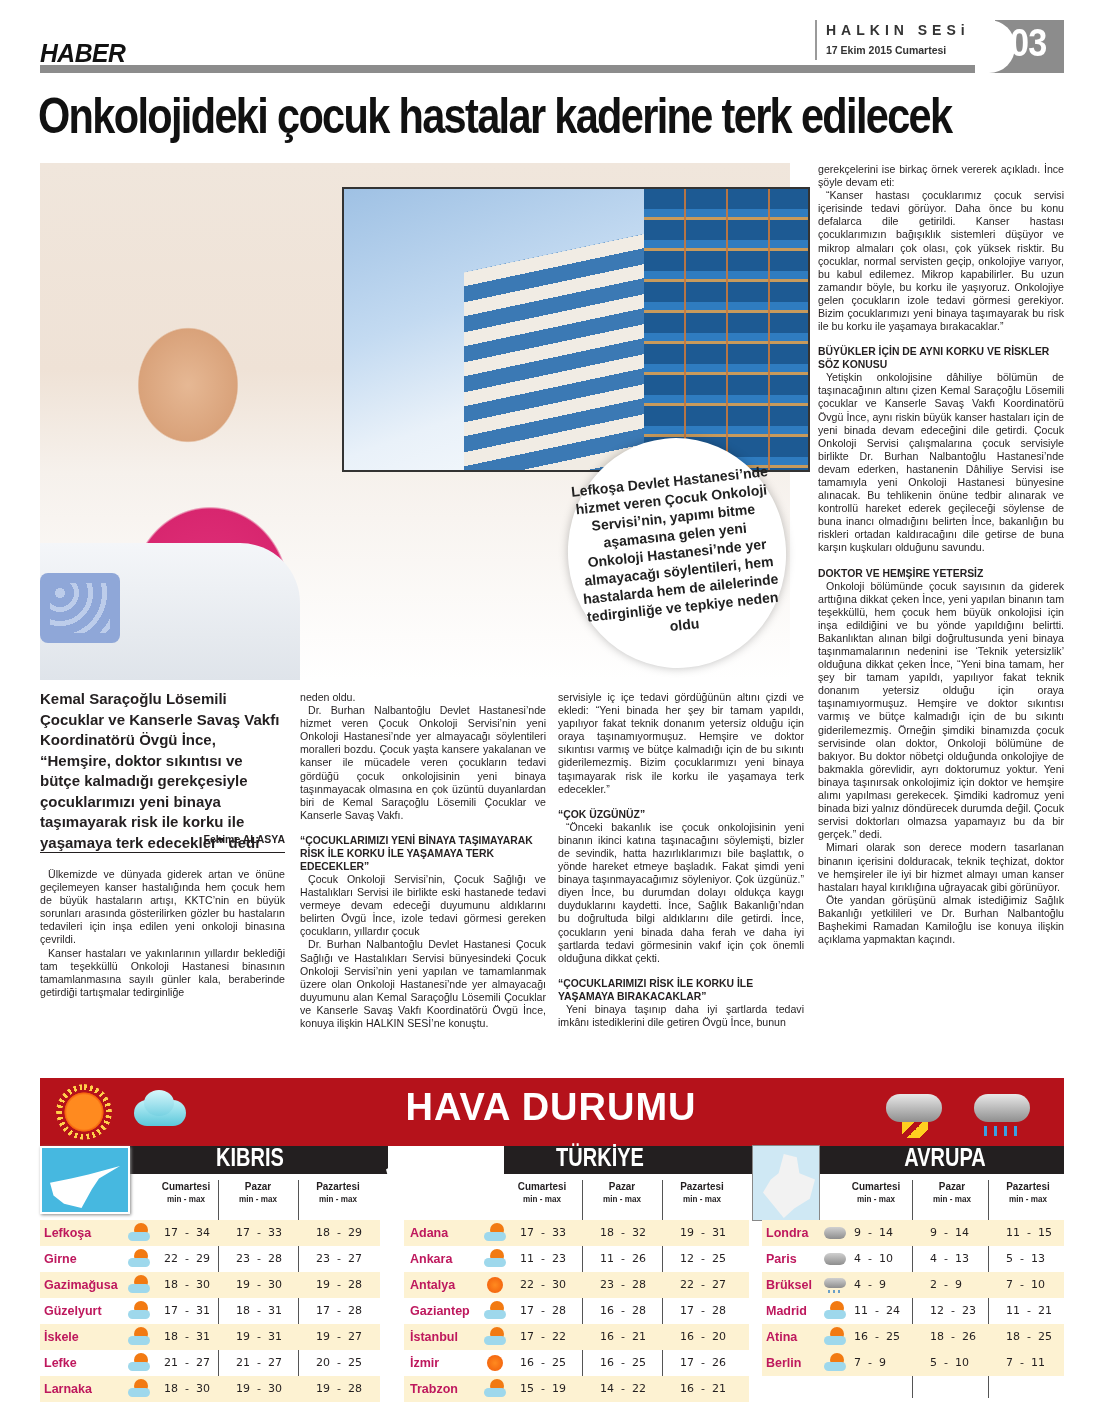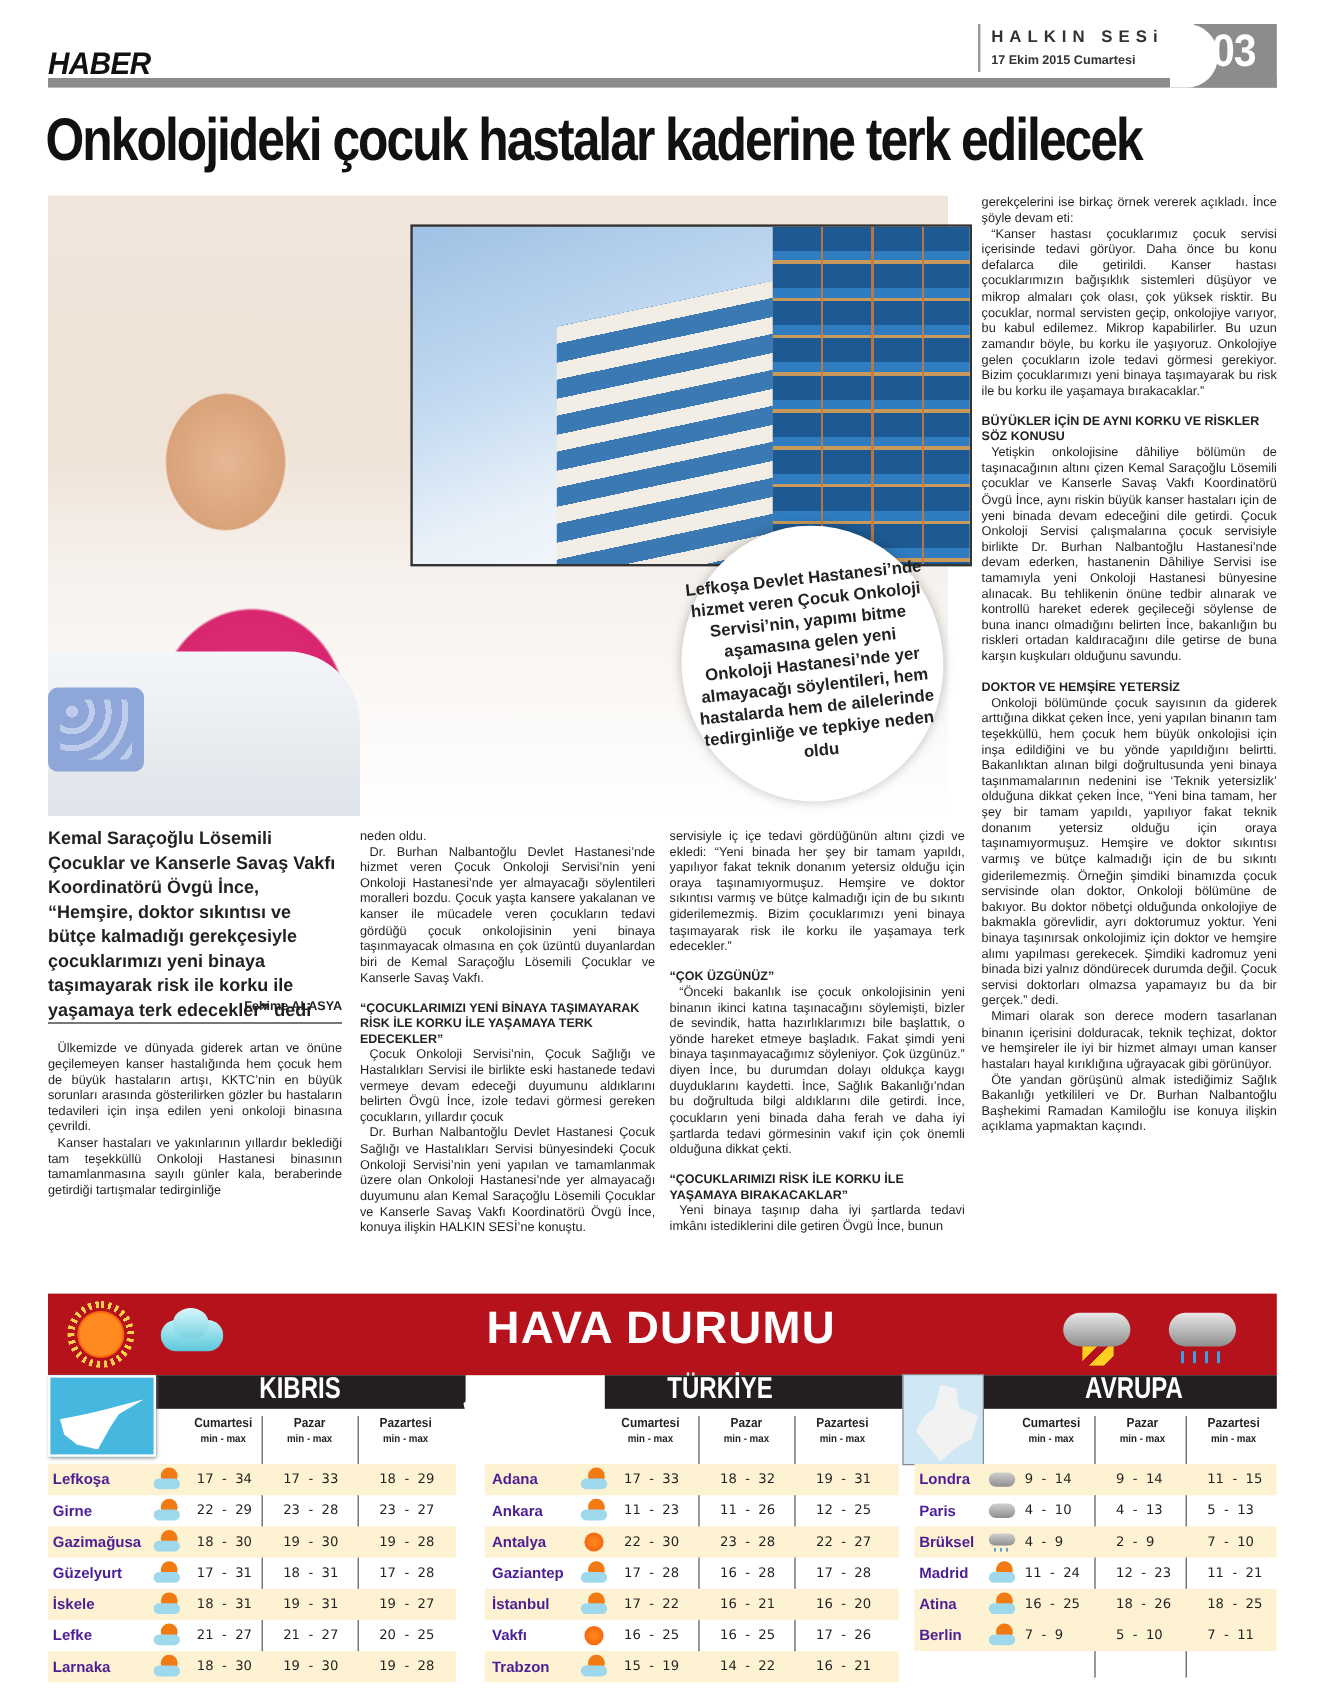--- a/index.html
+++ b/index.html
@@ -78,21 +78,21 @@
   .map-europe::after { content: ""; position: absolute; left: 10px; top: 8px; width: 52px; height: 64px; background: #f2f2f2; clip-path: polygon(40% 0, 65% 5%, 70% 30%, 100% 40%, 90% 70%, 60% 85%, 40% 100%, 20% 80%, 0 60%, 15% 40%, 30% 30%); }
 
   .day-head { position: absolute; top: 1180px; text-align: center; font-family: "Liberation Sans", sans-serif; font-weight: bold; color: #231f20; }
   .day-head .d { font-size: 11px; display: block; transform: scaleX(0.9); }
   .day-head .mm { font-size: 9px; display: block; margin-top: 2px; transform: scaleX(0.9); }
   .col-rule { position: absolute; top: 1180px; width: 1px; height: 218px; background: #555; }
 
   .wx-rows { position: absolute; top: 1220px; }
   .wx-row { position: relative; height: 26px; display: flex; align-items: center; font-size: 11.5px; }
   .wx-row.shade { background: #fdf2d2; }
-  .wx-city { font-family: "Liberation Sans", sans-serif; font-weight: bold; font-size: 12.5px; color: #4c1d95; }
+  .wx-city { font-family: "Liberation Sans", sans-serif; font-weight: bold; font-size: 12.5px; color: #be185d; }
   .wx-cond { position: absolute; width: 26px; height: 20px; top: 3px; }
   .cond-partly::before { content: ""; position: absolute; left: 8px; top: 0; width: 14px; height: 14px; border-radius: 50%; background: #f27a12; }
   .cond-partly::after { content: ""; position: absolute; left: 2px; top: 9px; width: 22px; height: 9px; border-radius: 5px; background: #9ed8ec; }
   .cond-sunny::before { content: ""; position: absolute; left: 5px; top: 2px; width: 16px; height: 16px; border-radius: 50%; background: radial-gradient(circle, #ff8a1f, #f05a0a); }
   .cond-cloudy::before { content: ""; position: absolute; left: 2px; top: 4px; width: 22px; height: 12px; border-radius: 6px; background: linear-gradient(#d0d0d0, #8e8e8e); }
   .cond-rain::before { content: ""; position: absolute; left: 2px; top: 3px; width: 22px; height: 10px; border-radius: 6px; background: linear-gradient(#d0d0d0, #8e8e8e); }
   .cond-rain::after { content: ""; position: absolute; left: 6px; top: 15px; width: 14px; height: 3px; background: repeating-linear-gradient(90deg, #6aa0c8 0 2px, transparent 2px 5px); }
   .temp { position: absolute; font-family: "DejaVu Sans", sans-serif; font-size: 11px; color: #231f20; white-space: pre; }
 </style>
 </head>
@@ -300,21 +300,21 @@
         <span class="temp" style="left: 276px; top: 6px;">17  -  28</span>
       </div>
       <div class="wx-row shade">
         <span class="wx-city" style="position: absolute; left: 6px;">İstanbul</span>
         <span class="wx-cond cond-partly" style="left: 78px;"></span>
         <span class="temp" style="left: 116px; top: 6px;">17  -  22</span>
         <span class="temp" style="left: 196px; top: 6px;">16  -  21</span>
         <span class="temp" style="left: 276px; top: 6px;">16  -  20</span>
       </div>
       <div class="wx-row">
-        <span class="wx-city" style="position: absolute; left: 6px;">Vakfı</span>
+        <span class="wx-city" style="position: absolute; left: 6px;">İzmir</span>
         <span class="wx-cond cond-sunny" style="left: 78px;"></span>
         <span class="temp" style="left: 116px; top: 6px;">16  -  25</span>
         <span class="temp" style="left: 196px; top: 6px;">16  -  25</span>
         <span class="temp" style="left: 276px; top: 6px;">17  -  26</span>
       </div>
       <div class="wx-row shade">
         <span class="wx-city" style="position: absolute; left: 6px;">Trabzon</span>
         <span class="wx-cond cond-partly" style="left: 78px;"></span>
         <span class="temp" style="left: 116px; top: 6px;">15  -  19</span>
         <span class="temp" style="left: 196px; top: 6px;">14  -  22</span>

